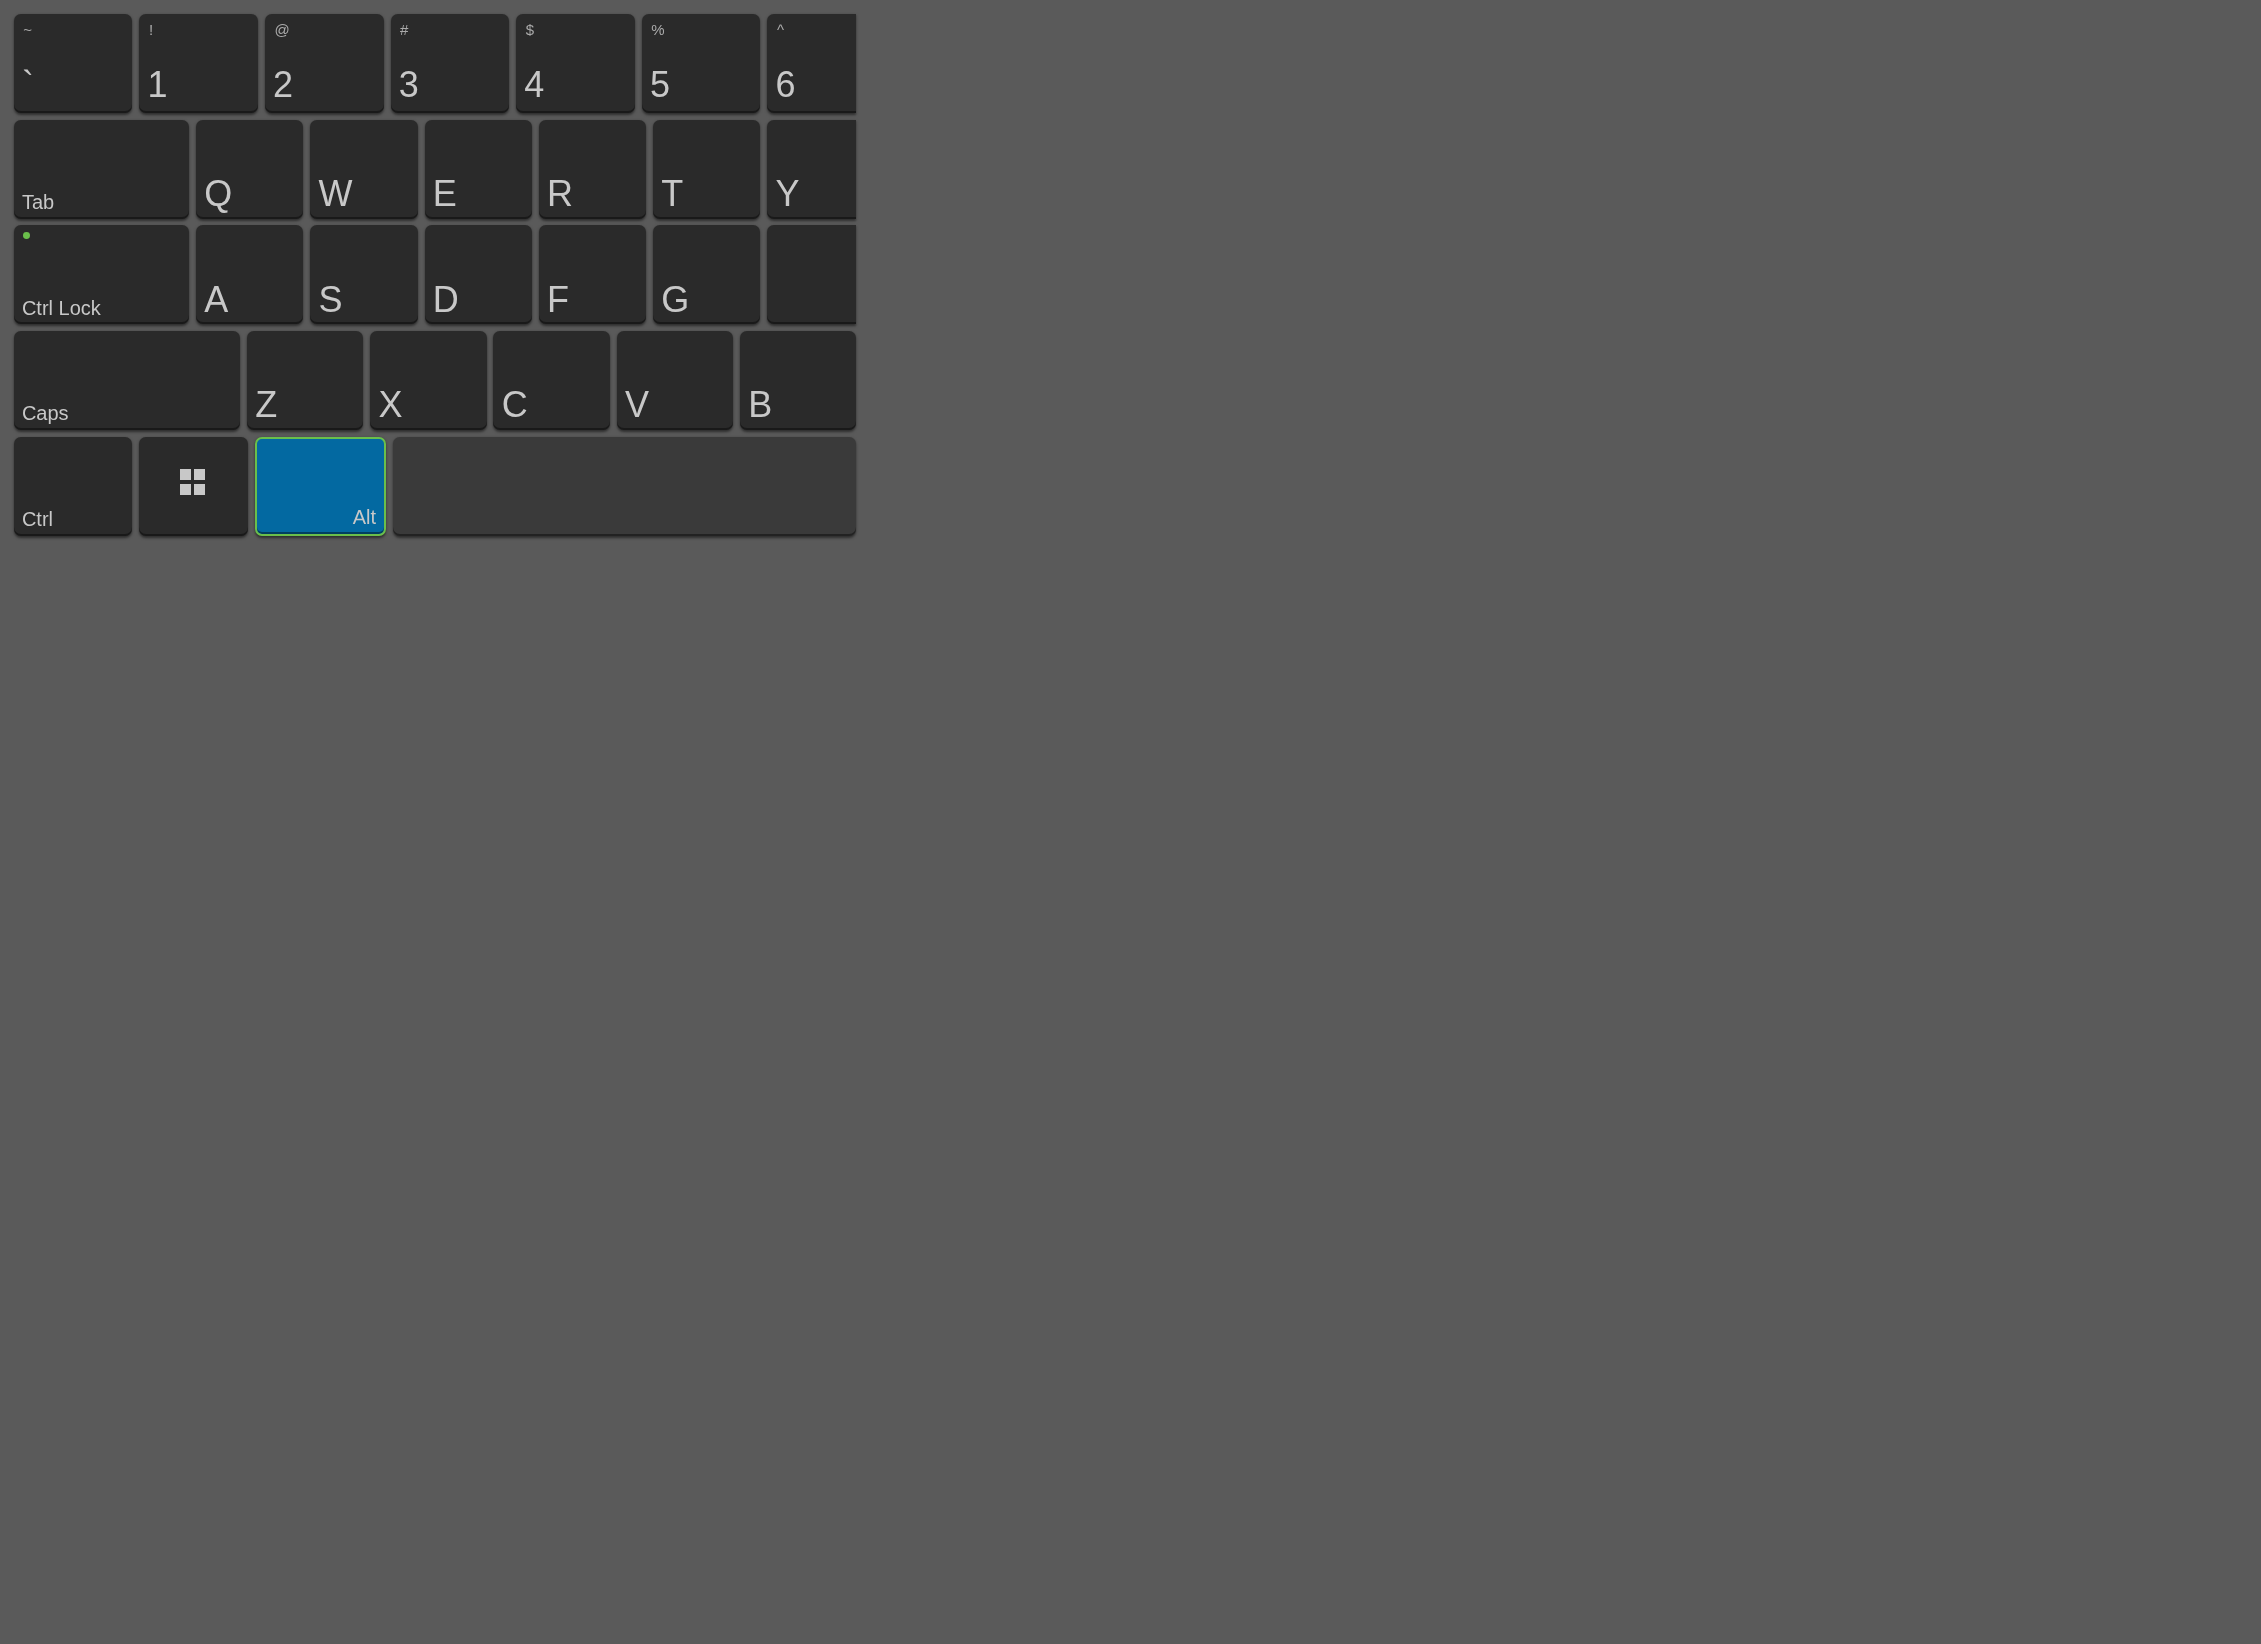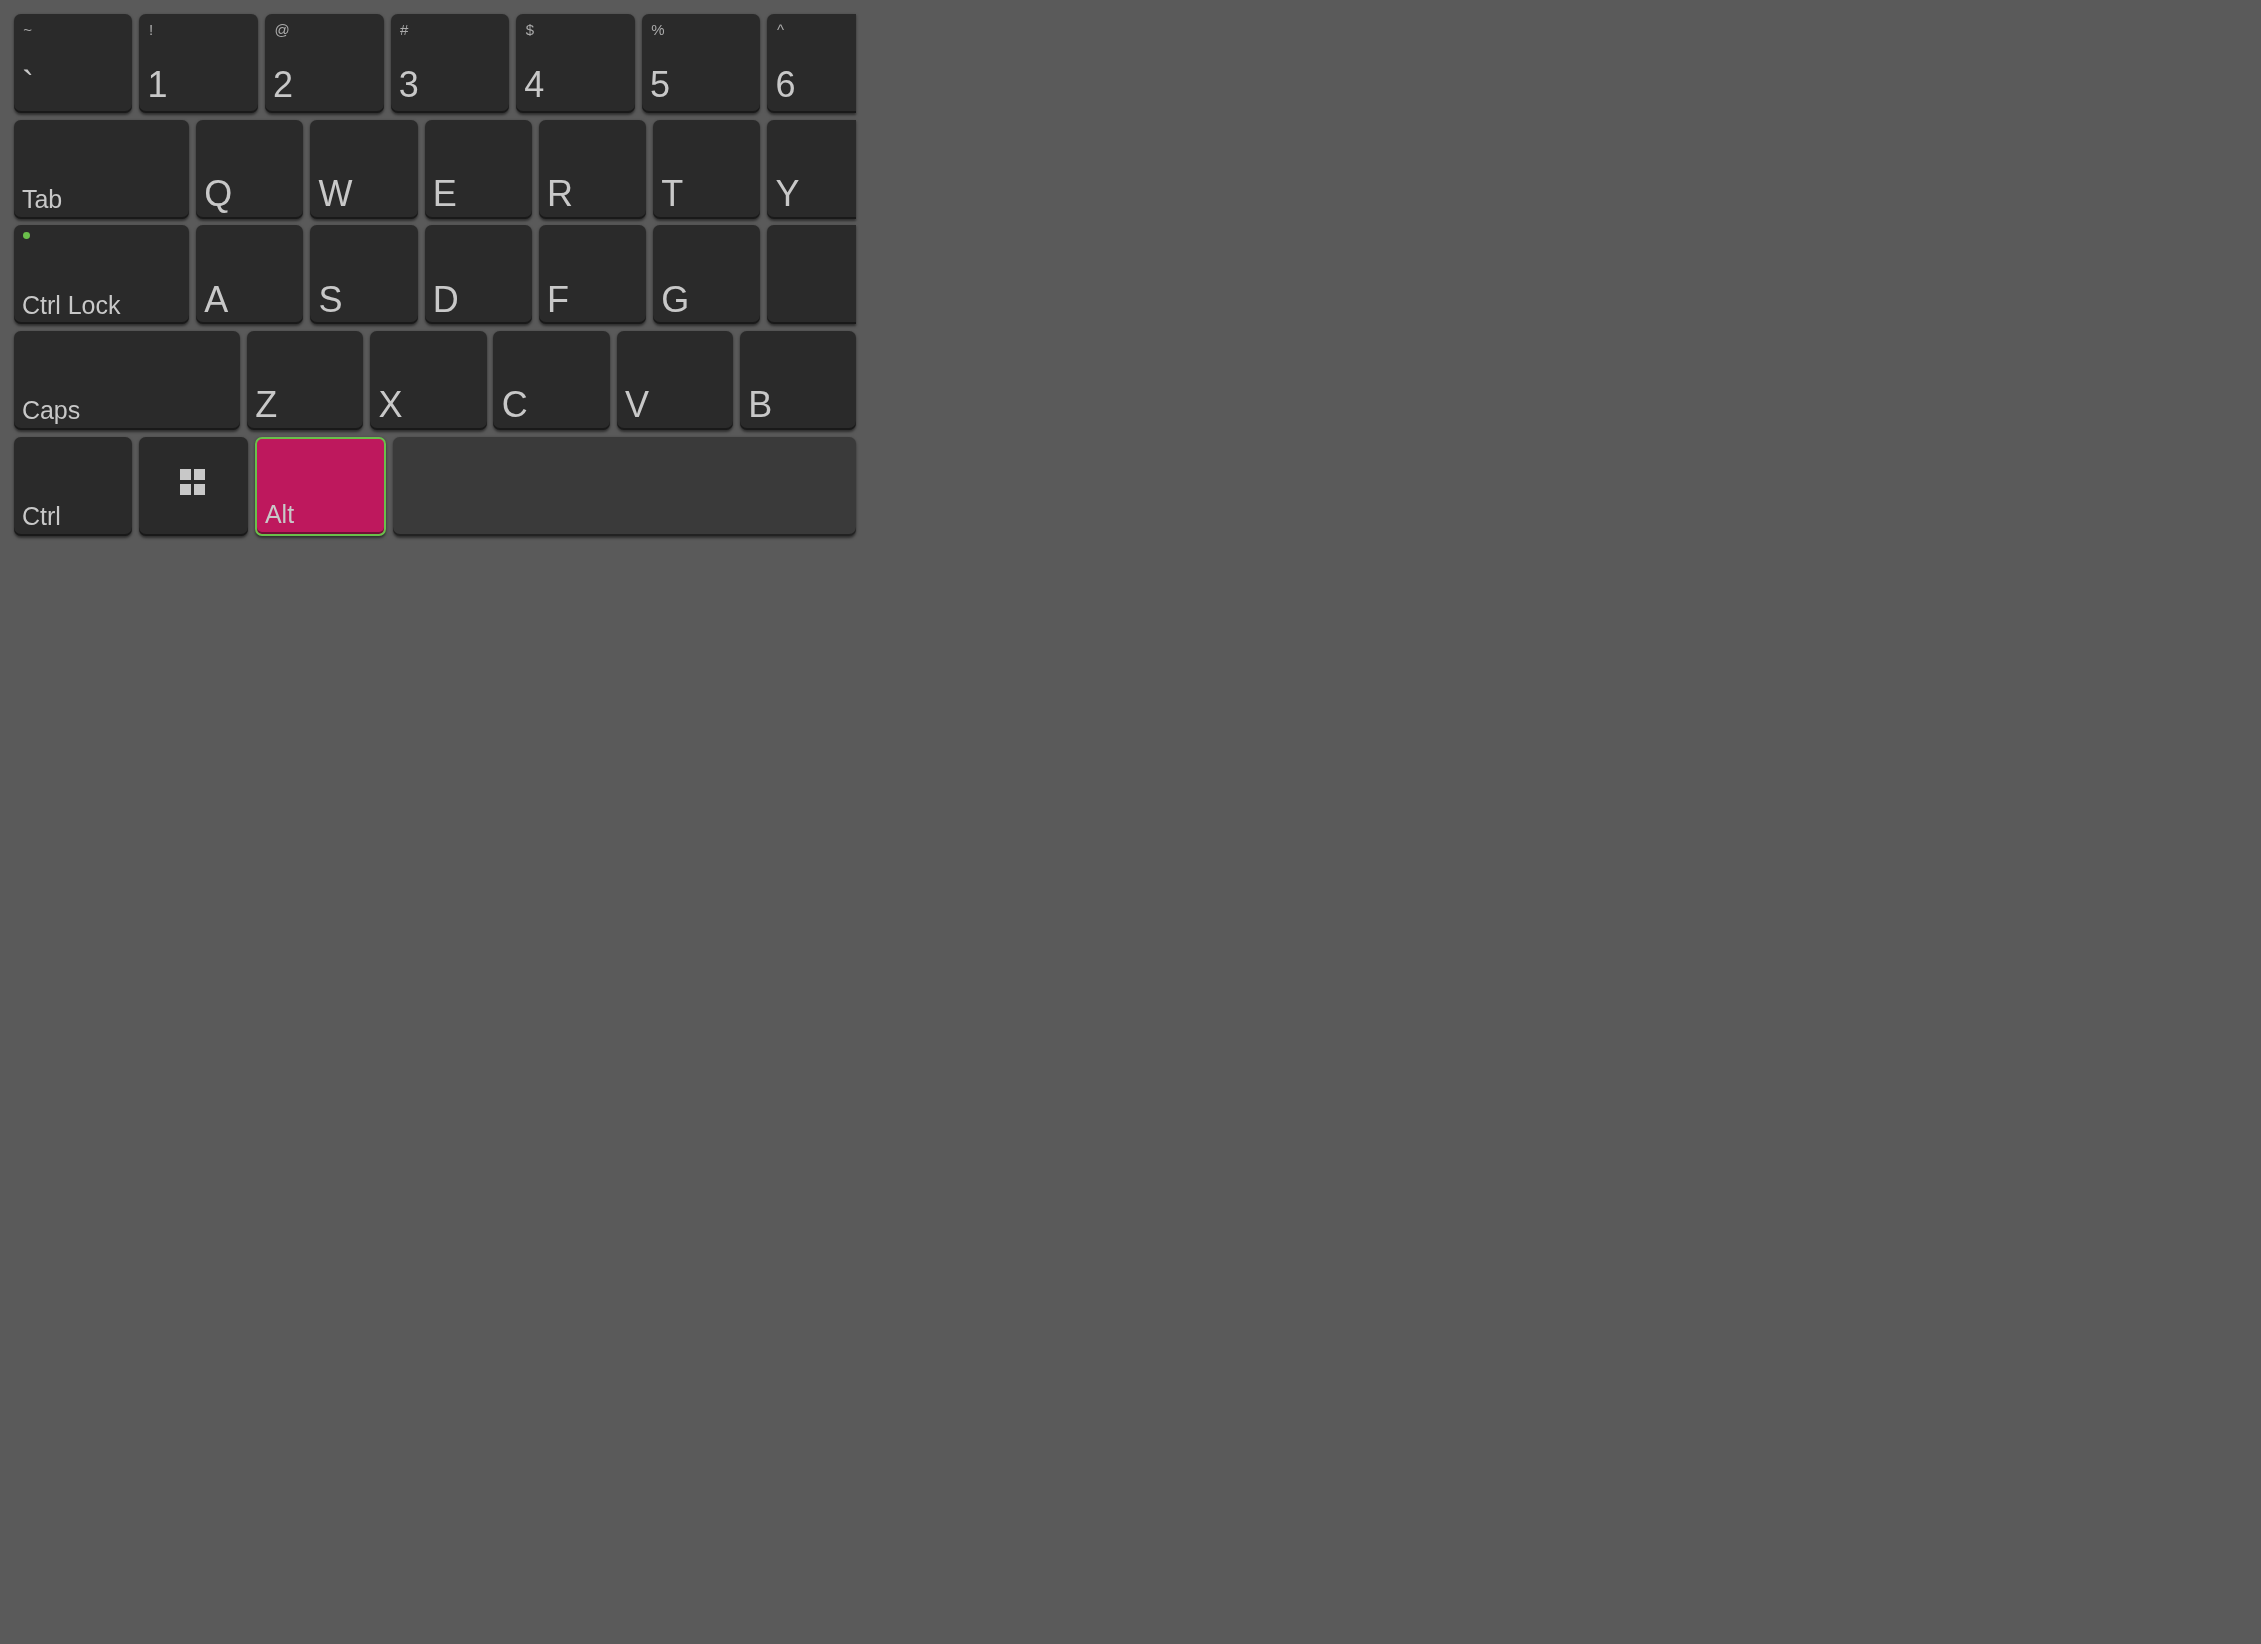--- a/index.html
+++ b/index.html
@@ -61,37 +61,38 @@
       min-width: 158px;
       flex: 1.75;
     }
 
     .key.wider {
       min-width: 192px;
       flex: 2.1;
     }
 
     .key.small-text .main-label {
-      font-size: 25px;
+      font-size: 20px;
       color: #c8c8c8;
     }
 
     .key.caps-lock .indicator {
       width: 6.9px;
       height: 6.9px;
       background: #6abf4b;
       border-radius: 50%;
       position: absolute;
       top: 6.9px;
       left: 9.6px;
     }
 
     .key.alt-highlighted {
       border: 2.7px solid #6abf4b;
-      background: #be185d;
+      background: #0369a1;
+      align-items: flex-end;
     }
 
     .key.partial-right {
       
       border-radius: 6.9px 0 0 6.9px;
       flex: 0.5;
       overflow: hidden;
     }
 
     

